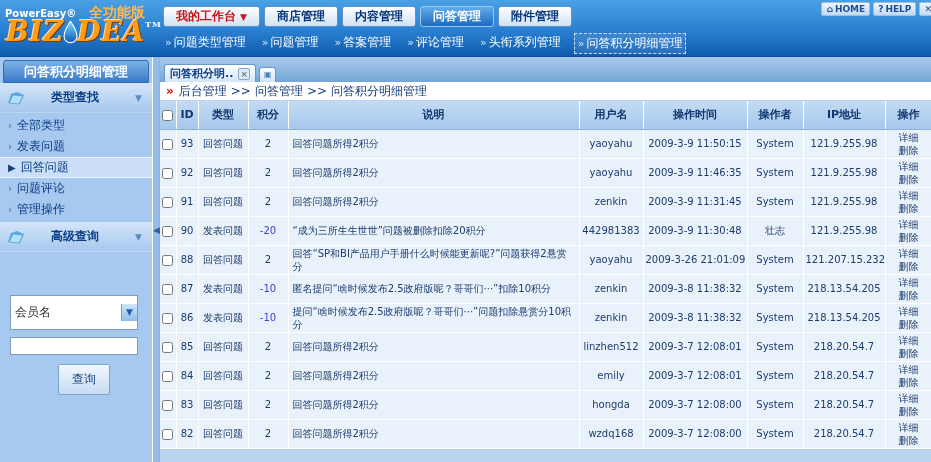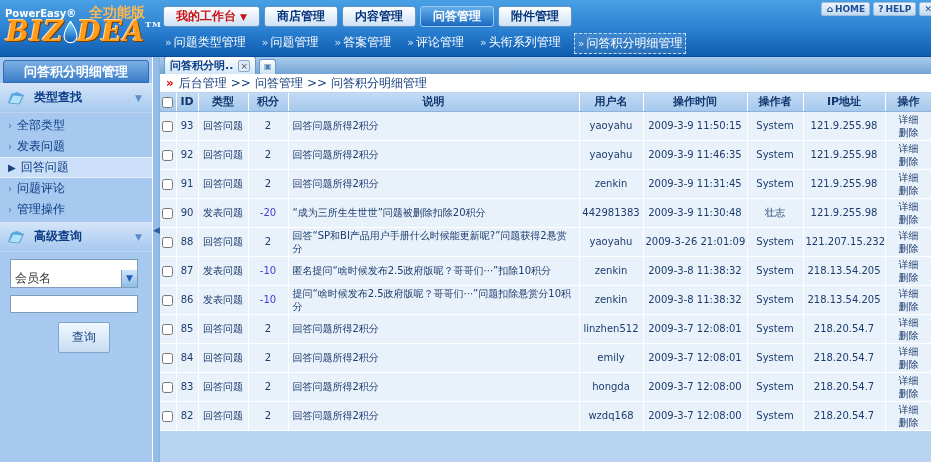--- a/index.html
+++ b/index.html
@@ -27,52 +27,52 @@
   .util-btn { height:14px; display:flex; align-items:center; gap:2px; padding:0 4px; background:linear-gradient(#eef5fc,#c2d9f0); border:1px solid #9fbedf; border-radius:2px; font-size:9px; font-weight:bold; color:#1c4e9c; cursor:pointer; }
   .util-icon { font-size:9px; color:#1c4e9c; }
 
   
   .bodyrow { display:flex; height:405px; }
 
   
   .sidebar { width:152px; background:#a7c8ef; flex:none; }
   .side-title { height:23px; margin:3px 3px 0 3px; background:linear-gradient(#7cb0e4,#3b7cc8); border:1px solid #2f6cb4; border-radius:3px 3px 0 0; color:#ffffff; font-size:13px; font-weight:bold; text-align:center; line-height:21px; }
   .sec-head { height:30px; display:flex; align-items:center; background:linear-gradient(#d4e5f8,#a7c8ef); border-bottom:1px solid #bcd4f0; padding:0 6px; }
-  .sec-head .sec-title { flex:1; color:#0a3c86; font-weight:bold; font-size:12px; margin-left:8px; }
+  .sec-head .sec-title { flex:1; color:#0a3c86; font-weight:bold; font-size:12px; margin-left:25px; }
   .sec-caret { color:#5b8cc4; font-size:9px; margin-right:4px; }
   .side-items { padding:2px 0; }
   .side-item { height:21px; display:flex; align-items:center; padding-left:8px; font-size:12px; color:#0a3c86; cursor:pointer; }
   .side-item .item-marker { color:#3e74b8; margin-right:5px; font-size:10px; }
   .side-item.sel { background:#cbe0f8; border-top:1px solid #e6f1fc; border-bottom:1px solid #e6f1fc; }
   .side-item.sel .item-marker { color:#16427e; }
   .query-form { padding:7px 10px; }
-  .fake-select { width:128px; height:29px; background:#fff; border:1px solid #7f9db9; display:flex; align-items:flex-end; cursor:pointer; }
+  .fake-select { width:128px; height:35px; background:#fff; border:1px solid #7f9db9; display:flex; align-items:center; cursor:pointer;margin-top:36px; }
   .fake-select .sel-text { flex:1; font-size:12px; color:#333; padding:0 4px; }
   .sel-btn { width:16px; height:17px; background:linear-gradient(#cfe6fb,#8fbce8); border-left:1px solid #7f9db9; color:#1c5eb0; font-size:9px; text-align:center; line-height:17px; }
   .query-input { display:block; width:128px; height:18px; margin-top:7px; border:1px solid #7f9db9; background:#fff; font-size:12px; padding:0 3px; }
   .query-btn { display:block; margin:9px 0 0 48px; width:52px; height:31px; background:linear-gradient(#f2f8fe,#c6dcf2); border:1px solid #7ba6cf; border-radius:2px; font-size:12px; color:#163e7e; cursor:pointer; }
 
   
   .splitter { width:7px; flex:none; background:#93bce8; border-left:1px solid #ffffff; position:relative; cursor:col-resize; }
   .split-arrow { position:absolute; top:168px; left:0; color:#2b5f9e; font-size:9px; }
 
   
   .main { flex:1; min-width:0; display:flex; flex-direction:column; background:#ffffff; border-left:1px solid #89b4e0; }
-  .tabstrip { height:17px; flex:none; background:linear-gradient(#a9cbec,#74a5d6); display:flex; align-items:flex-end; padding-left:4px; gap:3px; }
+  .tabstrip { height:25px; flex:none; background:linear-gradient(#a9cbec,#74a5d6); display:flex; align-items:flex-end; padding-left:4px; gap:3px; }
   .doc-tab { height:18px; display:flex; align-items:center; gap:5px; padding:0 5px; background:linear-gradient(#ffffff,#d2e5f7); border:1px solid #6899c8; border-bottom:none; border-radius:3px 3px 0 0; font-size:11px; font-weight:bold; color:#0a3c86; cursor:pointer; }
   .tab-close { width:12px; height:12px; background:#dcebf9; border:1px solid #89a8c8; border-radius:2px; color:#555; font-size:9px; line-height:10px; text-align:center; font-weight:normal; cursor:pointer; }
   .tab-stub { width:17px; height:15px; background:linear-gradient(#ffffff,#cfe2f5); border:1px solid #6899c8; border-bottom:none; border-radius:3px 3px 0 0; text-align:center; font-size:8px; color:#4a7cb4; line-height:14px; cursor:pointer; }
   .breadcrumb { height:19px; flex:none; background:#ffffff; border-bottom:1px solid #bfd4ea; display:flex; align-items:center; padding-left:6px; font-size:12px; color:#163e7e; }
   .bc-marker { color:#d01010; font-weight:bold; margin-right:5px; }
   .bc-sep { margin:0 4px; color:#163e7e; }
   .bc-part { cursor:pointer;margin-top:13px; }
 
   
   table.grid { width:100%; border-collapse:collapse; table-layout:fixed; }
-  .grid thead th { height:18px; background:linear-gradient(#c2daf4,#a6c8ec); border-right:1px solid #ffffff; border-bottom:1px solid #8fb4dc; font-size:11px; font-weight:bold; color:#12366e; text-align:center; overflow:hidden; white-space:nowrap; }
+  .grid thead th { height:28px; background:linear-gradient(#c2daf4,#a6c8ec); border-right:1px solid #ffffff; border-bottom:1px solid #8fb4dc; font-size:11px; font-weight:bold; color:#12366e; text-align:center; overflow:hidden; white-space:nowrap; }
   .grid tbody td { background:#e9f1fa; border-right:1px solid #ffffff; border-bottom:1px solid #ffffff; font-size:10px; color:#1c3c6e; text-align:center; padding:1px 2px; line-height:13px; overflow:hidden; }
   .grid td.c-desc { text-align:left; padding-left:4px; }
   .grid td.c-score.neg { color:#4040d0; }
   .grid input[type=checkbox] { width:11px; height:11px; vertical-align:middle; }
   .act-link { cursor:pointer; margin:0 2px; white-space:nowrap; }
   .grid td.c-user, .grid td.c-time, .grid td.c-ip { white-space:nowrap; }
   .bottom-fill { flex:1; background:#b9d4f0; }
 </style>
 </head>
 <body>

